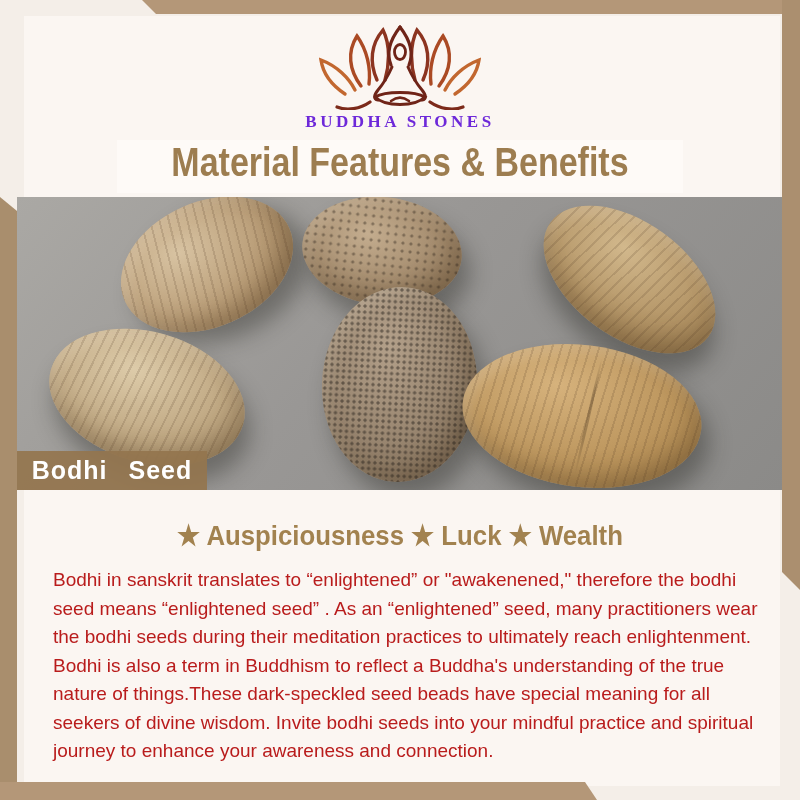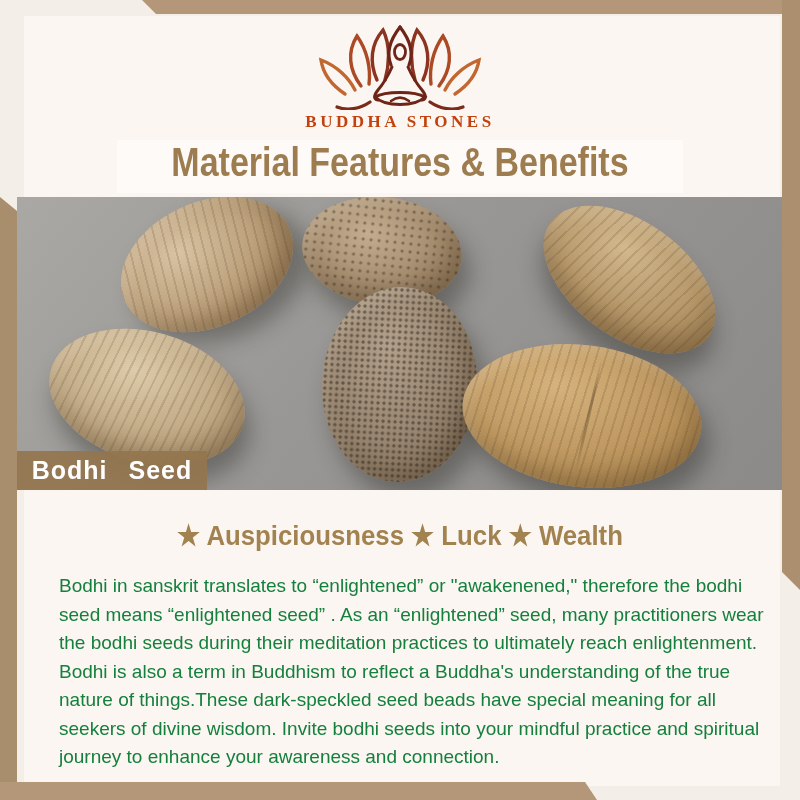--- a/index.html
+++ b/index.html
@@ -29,21 +29,21 @@
   }
   .trim-bottom{
     left:0;bottom:0;width:597px;height:18px;
     clip-path:polygon(0 0,calc(100% - 12px) 0,100% 100%,0 100%);
   }
   
   .logo-wrap{position:absolute;left:0;top:22px;width:800px;text-align:center;}
   .brand-name{
     position:absolute;left:0;top:112px;width:800px;text-align:center;
     font-family:"Liberation Serif",serif;font-size:17px;font-weight:600;
-    letter-spacing:3.5px;color:#c2410c;
+    letter-spacing:3.5px;color:#6d28d9;
   }
   
   .title-band{
     position:absolute;left:117px;top:140px;width:566px;height:53px;
     background:#fefaf7;display:flex;align-items:flex-start;justify-content:center;
   }
   .title-text{
     font-size:40px;font-weight:bold;color:#9d7d50;white-space:nowrap;
     transform:scaleX(0.85);letter-spacing:0px;
   }
@@ -91,22 +91,22 @@
     display:flex;align-items:center;justify-content:center;
   }
   
   .benefits{
     position:absolute;left:0;top:519px;width:800px;text-align:center;
     font-size:28px;font-weight:bold;color:#a2824f;white-space:nowrap;
     transform:scaleX(0.92);
   }
   
   .desc{
-    position:absolute;left:45px;top:558px;width:712px;margin:14px;
-    font-size:19px;line-height:28.5px;color:#15803d;text-align:left;
+    position:absolute;left:45px;top:558px;width:712px;margin:8px;
+    font-size:19px;line-height:28.5px;color:#b91c1c;text-align:left;
   }
 </style>
 </head>
 <body>
 
 <div class="card">
 
   <div class="panel-inner"></div>
 
   <div class="photo" title="Six oval bodhi seeds with wrinkled and speckled shells lying on a gray surface">

